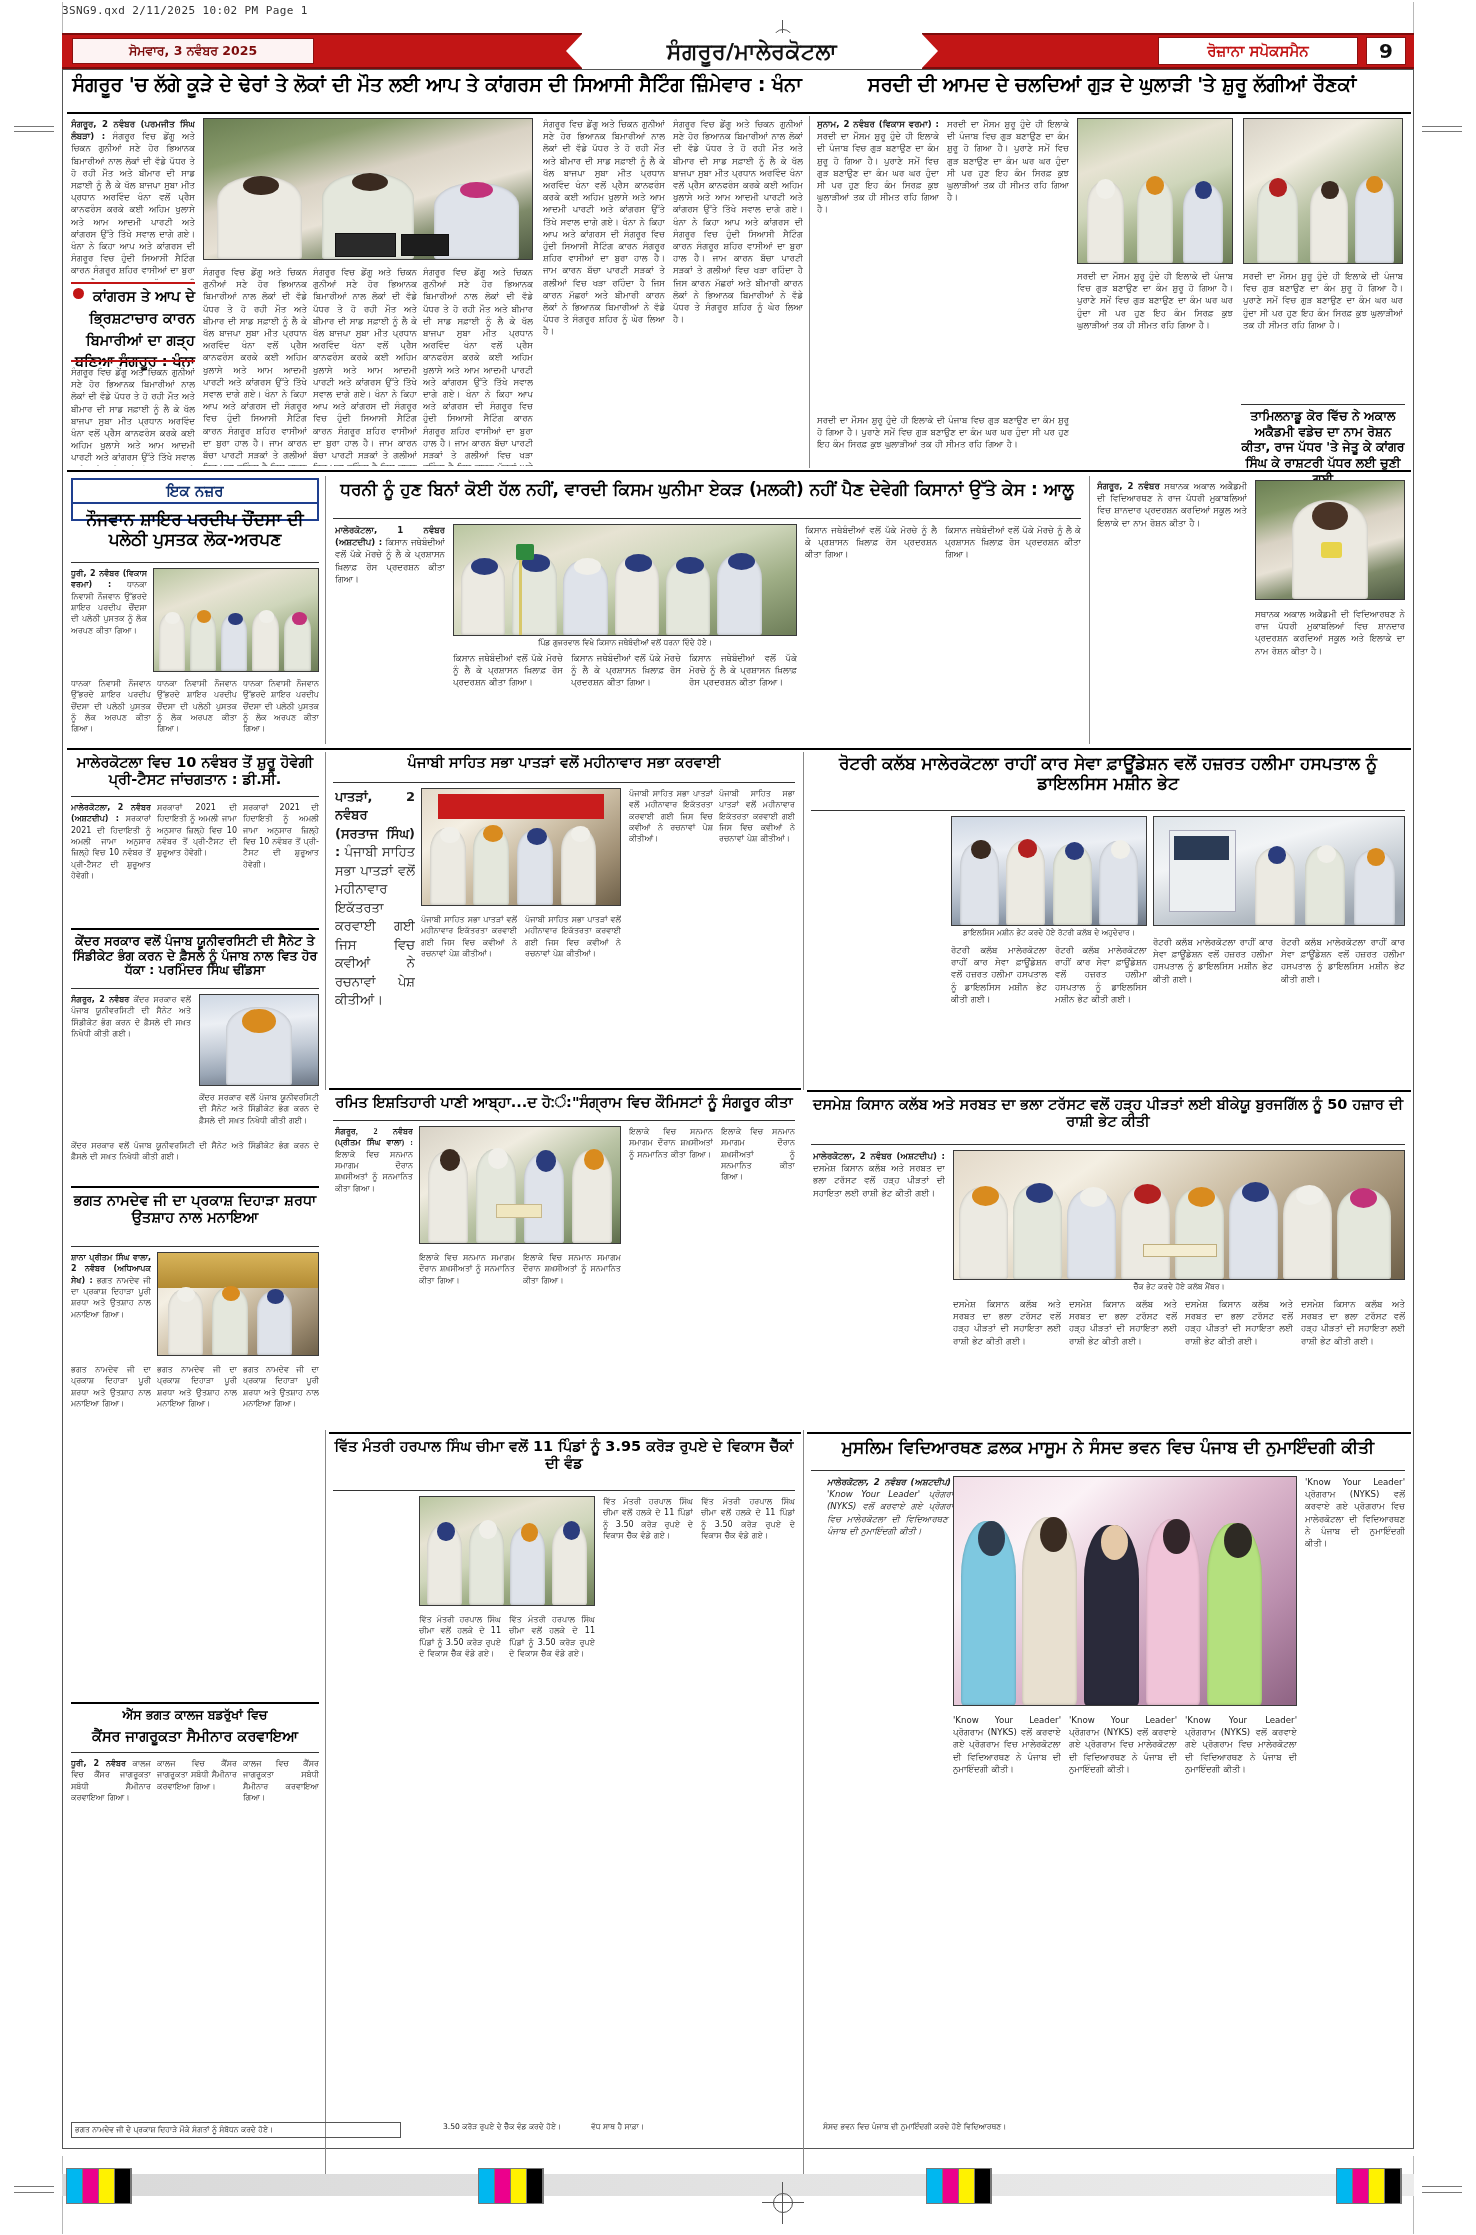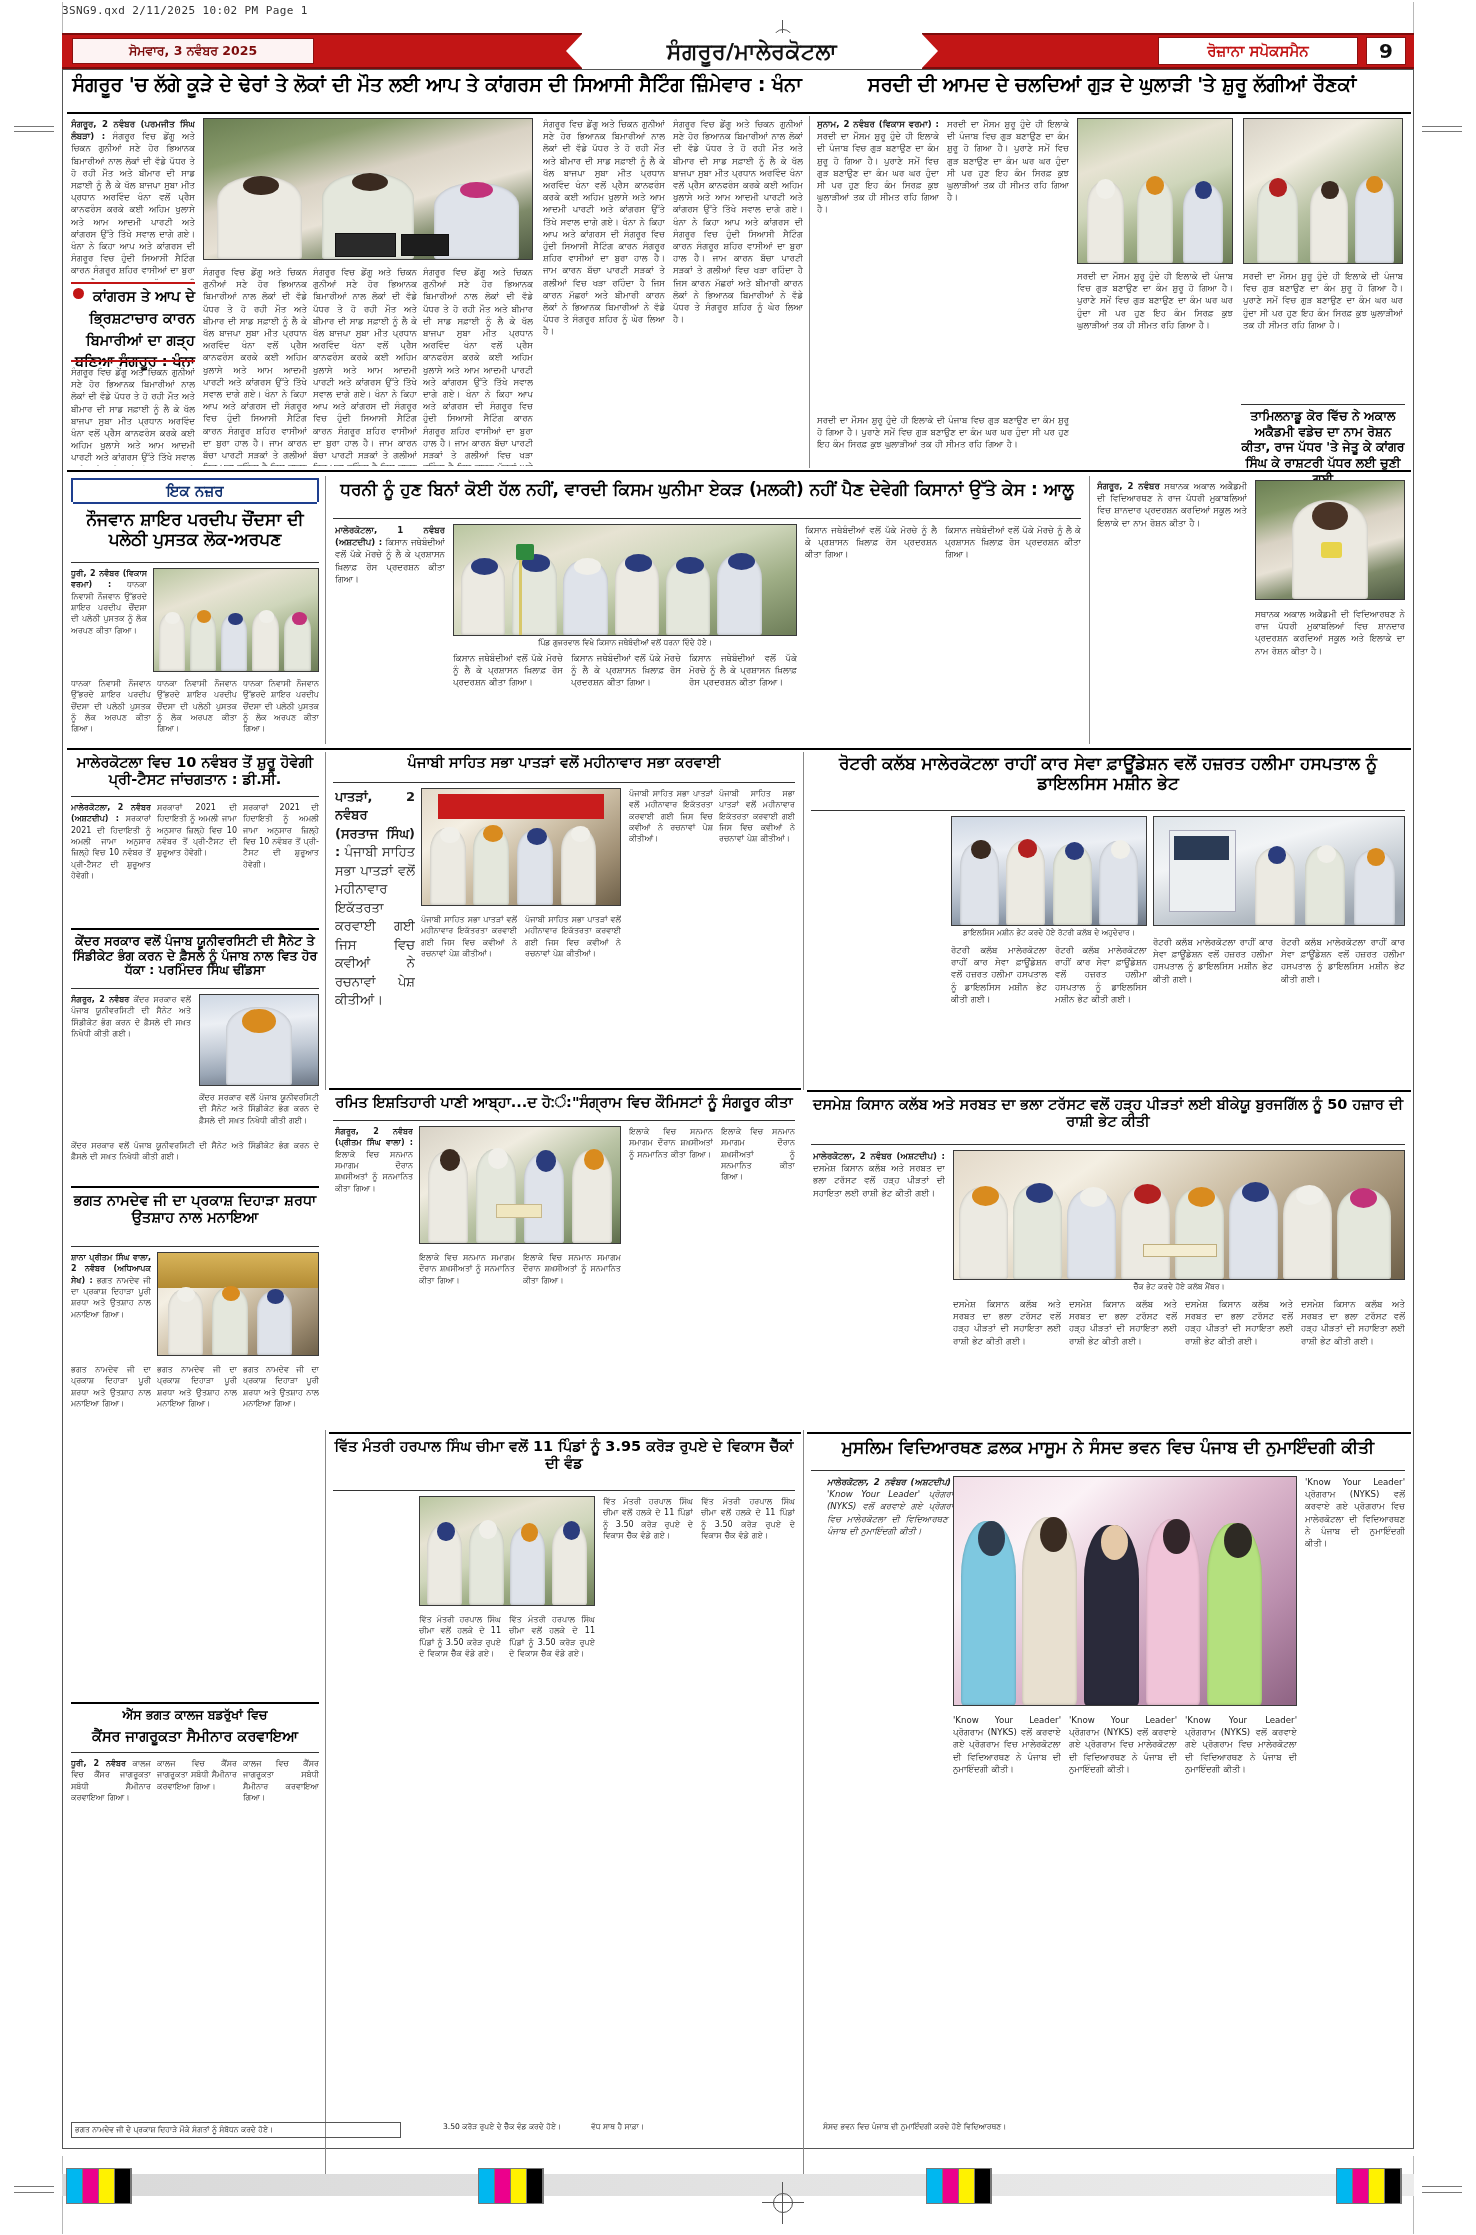--- a/index.html
+++ b/index.html
@@ -217,21 +217,21 @@
       </div>
     <div class="col" style="left:754px;top:344px;width:252px;height:52px;">
         <div class="body-txt" style="height:52px;">ਸਰਦੀ ਦਾ ਮੌਸਮ ਸ਼ੁਰੂ ਹੁੰਦੇ ਹੀ ਇਲਾਕੇ ਦੀ ਪੰਜਾਬ ਵਿਚ ਗੁੜ ਬਣਾਉਣ ਦਾ ਕੰਮ ਸ਼ੁਰੂ ਹੋ ਗਿਆ ਹੈ। ਪੁਰਾਣੇ ਸਮੇਂ ਵਿਚ ਗੁੜ ਬਣਾਉਣ ਦਾ ਕੰਮ ਘਰ ਘਰ ਹੁੰਦਾ ਸੀ ਪਰ ਹੁਣ ਇਹ ਕੰਮ ਸਿਰਫ਼ ਕੁਝ ਘੁਲਾੜੀਆਂ ਤਕ ਹੀ ਸੀਮਤ ਰਹਿ ਗਿਆ ਹੈ।</div>
       </div>
 
     <div class="rule hrule" style="left:1178px;top:334px;width:164px;"></div>
     <div class="col hl hl-small" style="left:1178px;top:338px;width:164px;line-height:1.25;">ਤਾਮਿਲਨਾਡੂ ਕੋਰ ਵਿੱਚ ਨੇ ਅਕਾਲ ਅਕੈਡਮੀ ਵਡੇਚ ਦਾ ਨਾਮ ਰੋਸ਼ਨ ਕੀਤਾ, ਰਾਜ ਪੱਧਰ 'ਤੇ ਜੇਤੂ ਕੇ ਕਾਂਗਰ ਸਿੰਘ ਕੇ ਰਾਸ਼ਟਰੀ ਪੱਧਰ ਲਈ ਚੁਣੀ ਗਈ</div>
 
     <div class="rule hrule2" style="left:4px;top:400px;width:1344px;"></div>
 
-    <div class="nazar" style="left:8px;top:408px;width:248px;height:24px;">
+    <div class="nazar" style="left:8px;top:408px;width:248px;height:43px;">
       <div class="nazar-h">
           <span>ਇਕ ਨਜ਼ਰ</span>
         </div>
     </div>
     <div class="col hl hl-sec" style="left:8px;top:440px;width:248px;">ਨੌਜਵਾਨ ਸ਼ਾਇਰ ਪਰਦੀਪ ਚੌਂਦਸਾ ਦੀ ਪਲੇਠੀ ਪੁਸਤਕ ਲੋਕ-ਅਰਪਣ</div>
     <div class="rule hrule" style="left:8px;top:492px;width:248px;"></div>
 
     <div class="col" style="left:8px;top:498px;width:76px;height:104px;">
       <div class="body-txt" style="height:104px;font-size:8px;"><b class="byline">ਧੂਰੀ, 2 ਨਵੰਬਰ (ਵਿਕਾਸ ਵਰਮਾ) :</b>
       <span>ਧਾਨਕਾ ਨਿਵਾਸੀ ਨੌਜਵਾਨ ਉੱਭਰਦੇ ਸ਼ਾਇਰ ਪਰਦੀਪ ਚੌਂਦਸਾ ਦੀ ਪਲੇਠੀ ਪੁਸਤਕ ਨੂੰ ਲੋਕ ਅਰਪਣ ਕੀਤਾ ਗਿਆ।</span></div>
@@ -447,21 +447,21 @@
         <div class="body-txt" style="height:142px;">ਰੋਟਰੀ ਕਲੱਬ ਮਾਲੇਰਕੋਟਲਾ ਰਾਹੀਂ ਕਾਰ ਸੇਵਾ ਫ਼ਾਊਂਡੇਸ਼ਨ ਵਲੋਂ ਹਜ਼ਰਤ ਹਲੀਮਾ ਹਸਪਤਾਲ ਨੂੰ ਡਾਇਲਸਿਸ ਮਸ਼ੀਨ ਭੇਟ ਕੀਤੀ ਗਈ।</div>
       </div>
 
     <div class="rule hrule2" style="left:744px;top:1020px;width:604px;"></div>
 
     <div class="rule hrule2" style="left:266px;top:1018px;width:472px;"></div>
     <div class="col hl hl-sub" style="left:270px;top:1024px;width:462px;">ਰਮਿਤ ਇਸ਼ਤਿਹਾਰੀ ਪਾਣੀ ਆਬ੍ਹਾ...ਦ ਹੋ:ੰ:"ਸੰਗ੍ਰਾਮ ਵਿਚ ਕੌਮਿਸਟਾਂ ਨੂੰ ਸੰਗਰੂਰ ਕੀਤਾ</div>
     <div class="rule hrule" style="left:270px;top:1050px;width:462px;"></div>
 
     <div class="col" style="left:272px;top:1056px;width:78px;height:300px;">
-      <div class="body-txt" style="height:300px;font-size:8px;"><b class="byline">ਸੰਗਰੂਰ, 2 ਨਵੰਬਰ (ਪ੍ਰੀਤਮ ਸਿੰਘ ਵਾਲਾ) :</b>
+      <div class="body-txt" style="height:300px;font-size:8px;font-family:Liberation Serif, serif;"><b class="byline">ਸੰਗਰੂਰ, 2 ਨਵੰਬਰ (ਪ੍ਰੀਤਮ ਸਿੰਘ ਵਾਲਾ) :</b>
       <span>ਇਲਾਕੇ ਵਿਚ ਸਨਮਾਨ ਸਮਾਗਮ ਦੌਰਾਨ ਸ਼ਖ਼ਸੀਅਤਾਂ ਨੂੰ ਸਨਮਾਨਿਤ ਕੀਤਾ ਗਿਆ।</span></div>
     </div>
     <div class="photo" style="left:356px;top:1056px;width:202px;height:118px;">
       <div class="ph-inner p-c">
           <div class="figs" style="height:84%;">
         <div class="fig t1" style="left:4%;width:20%;height:94%;"></div>
             <div class="head" style="left:10%;bottom:74%;width:10%;height:22%;"></div>
         <div class="fig t2" style="left:28%;width:20%;height:96%;"></div>
             <div class="head turb-w" style="left:34%;bottom:76%;width:10%;height:22%;"></div>
         <div class="fig t3" style="left:52%;width:20%;height:92%;"></div>

